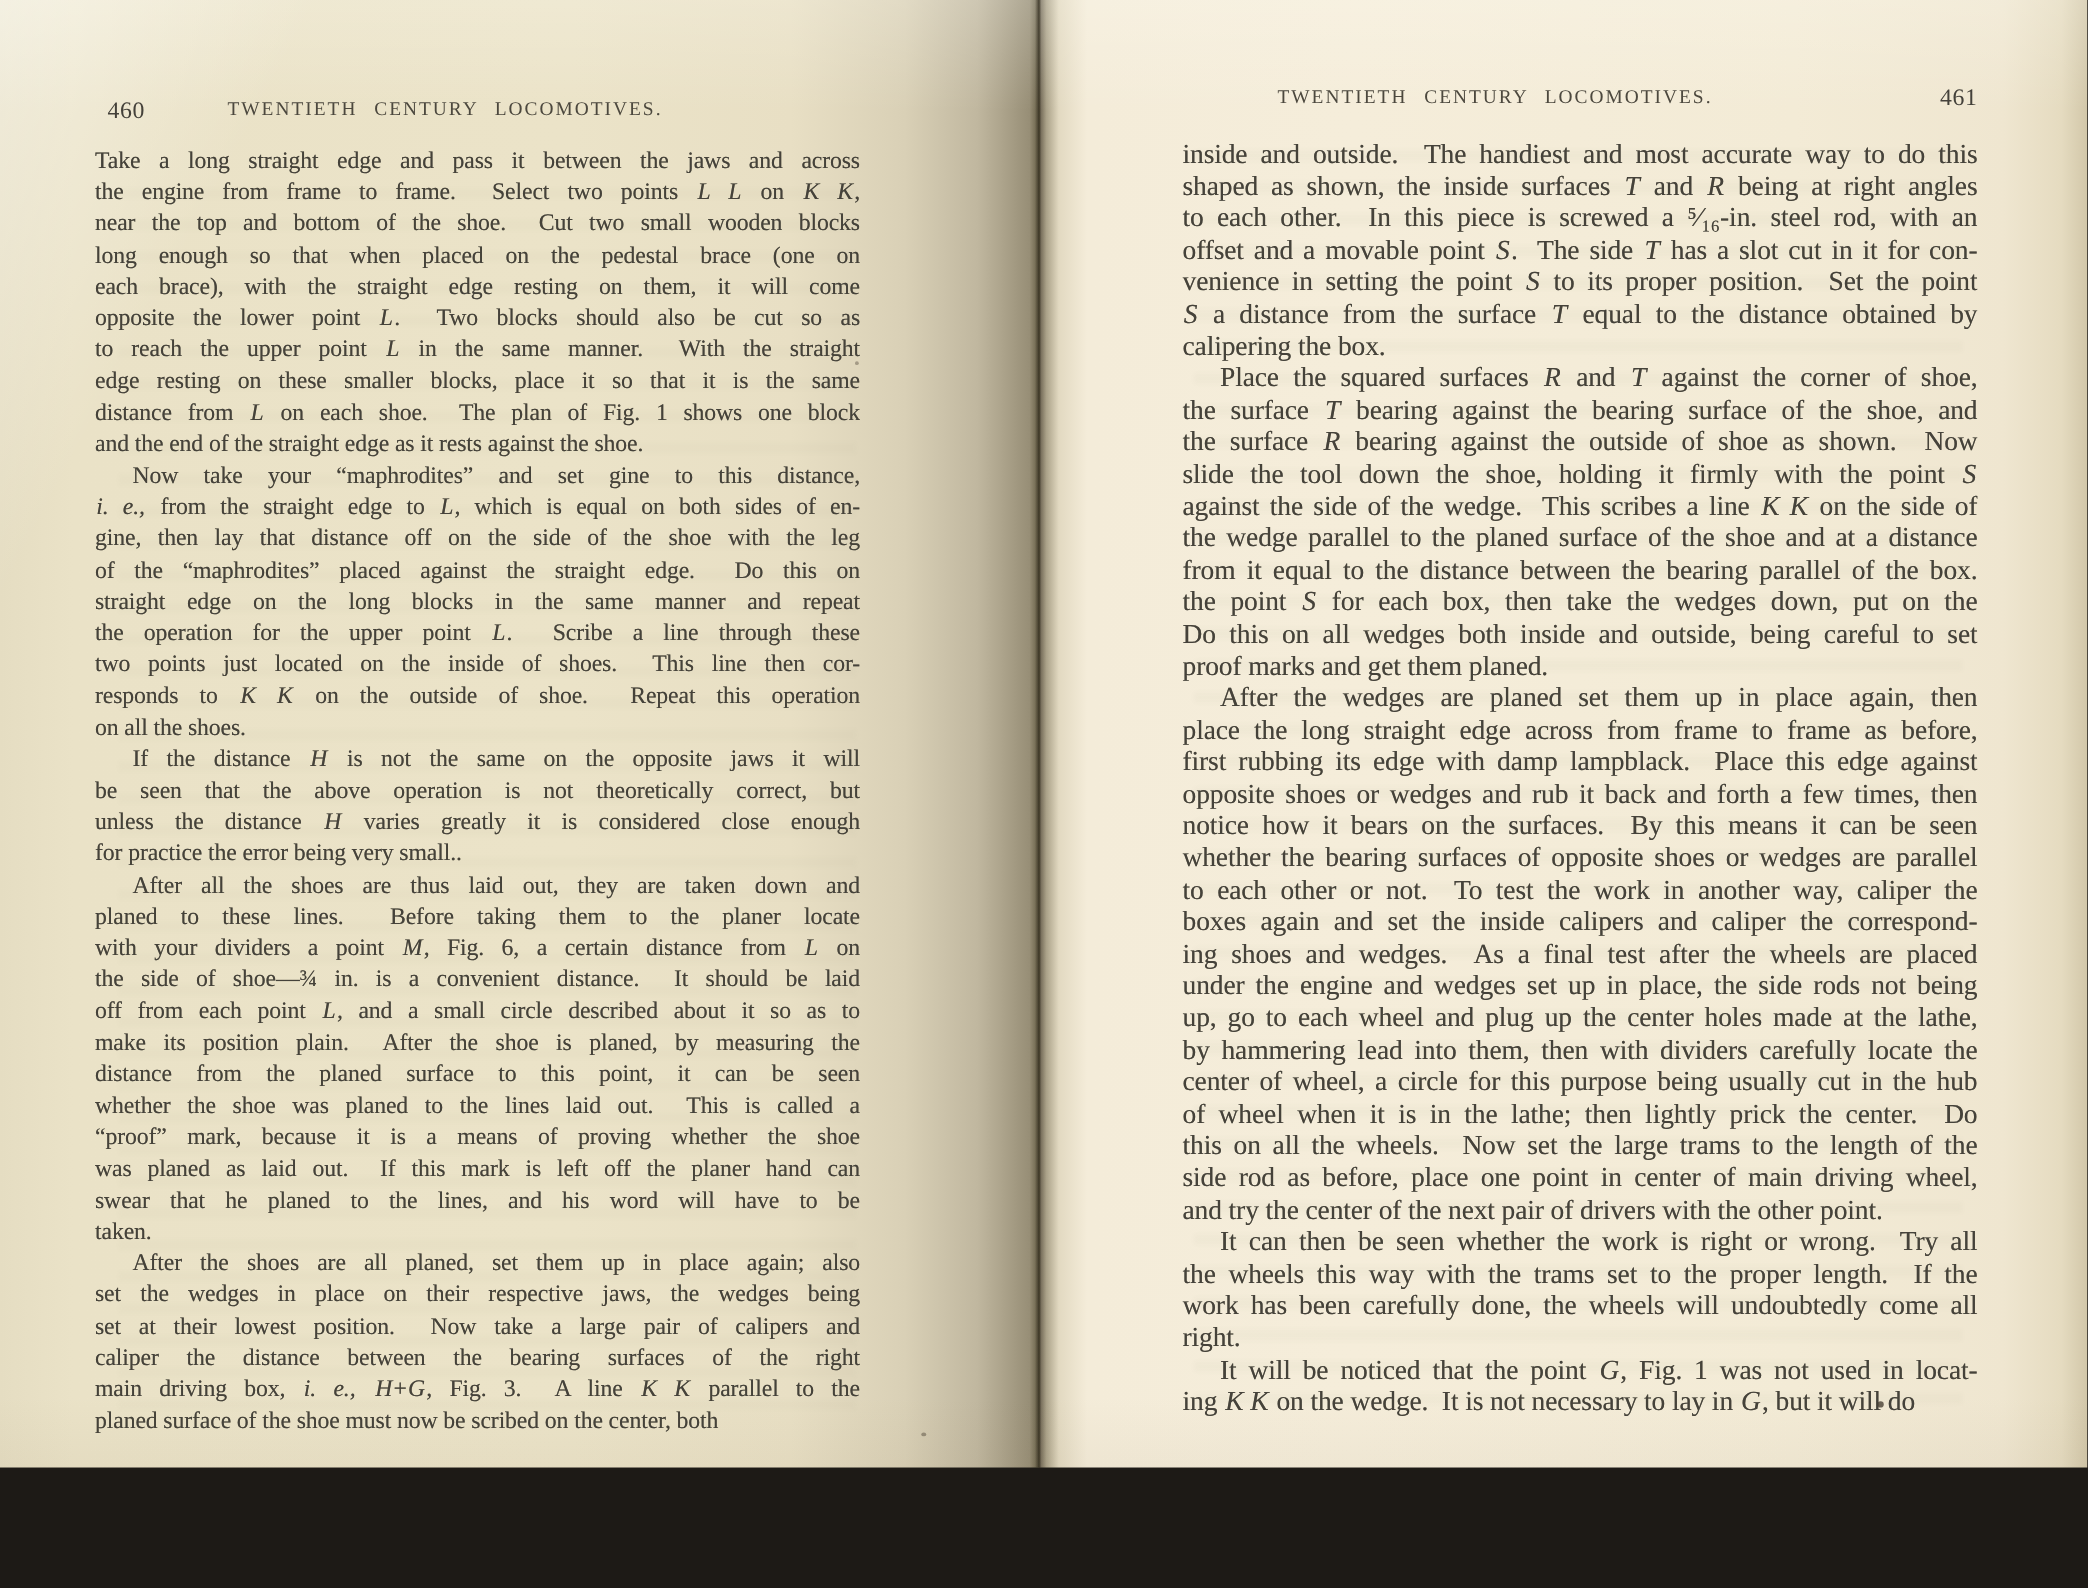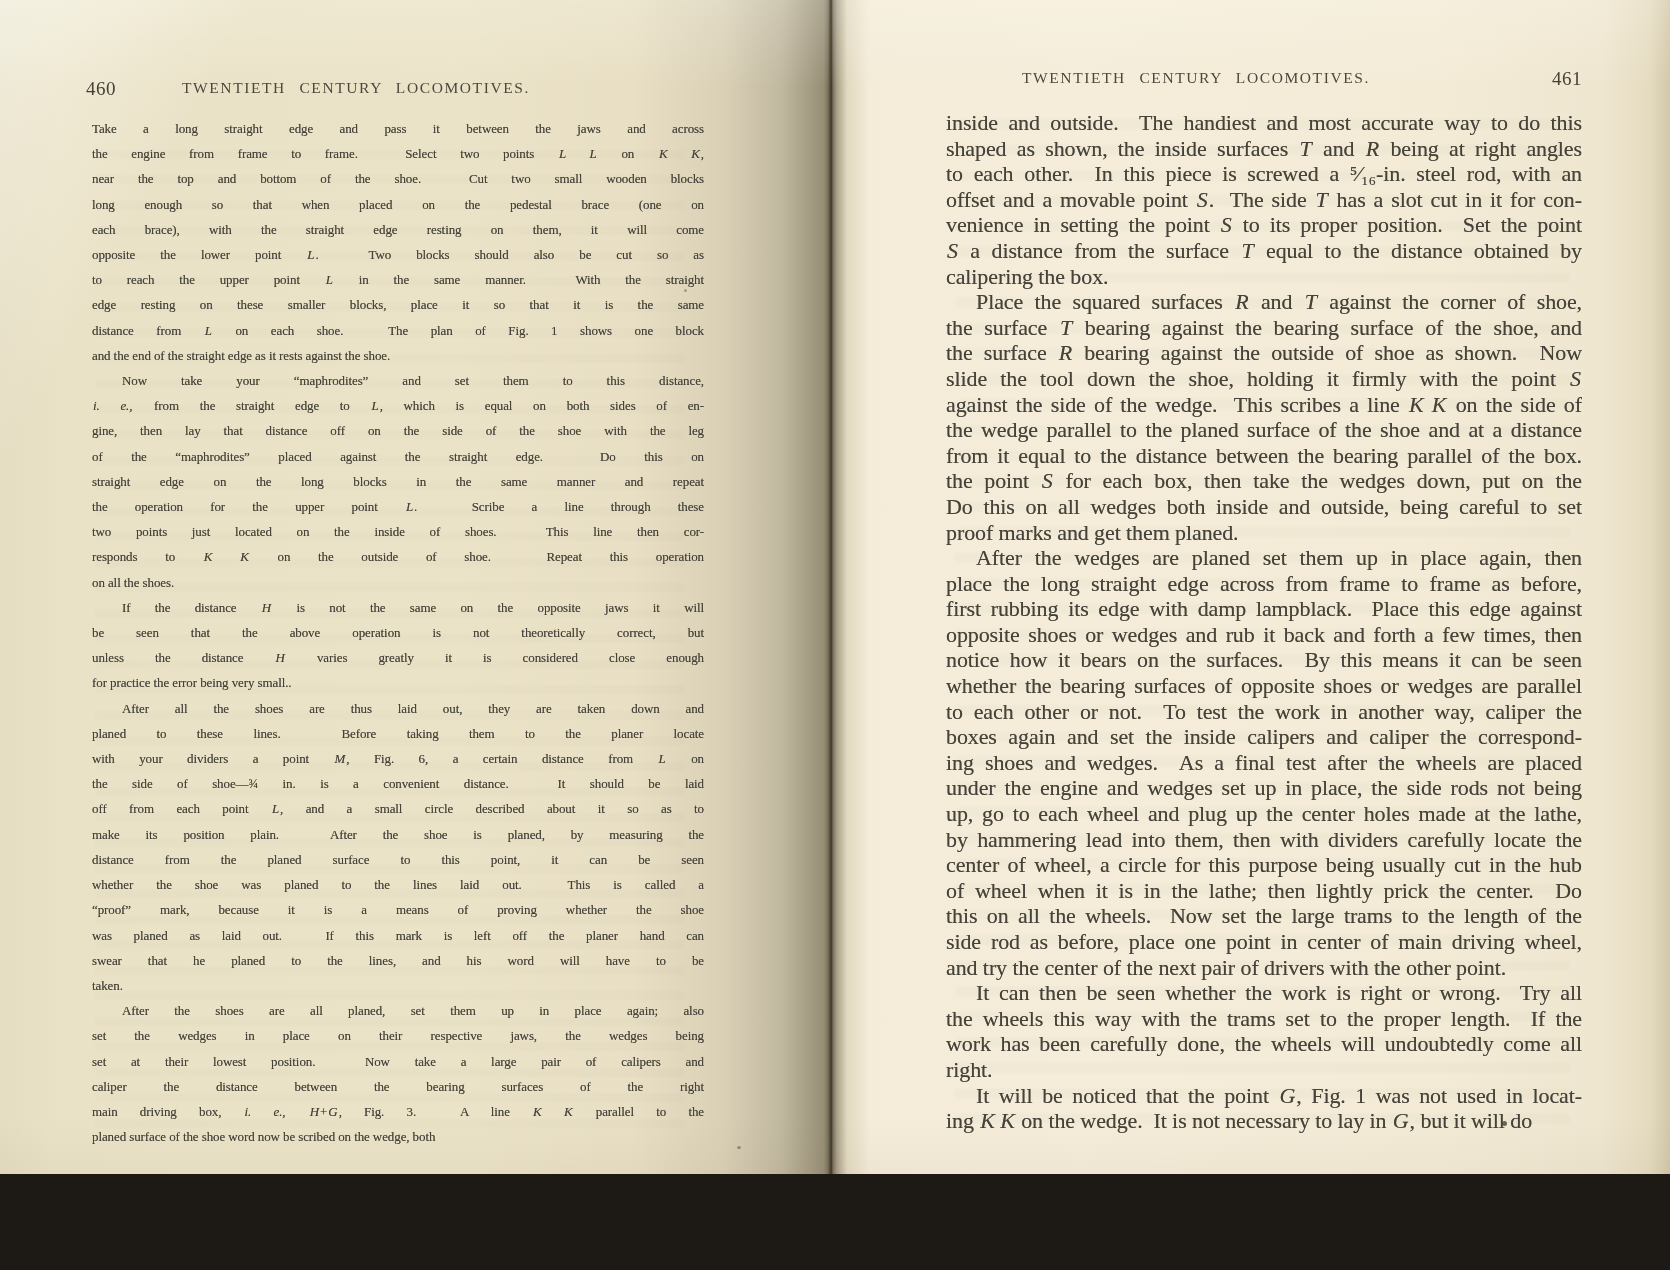--- a/index.html
+++ b/index.html
@@ -40,21 +40,21 @@
   .header.hl{left:86px;top:78px;width:612px;}
   .header.hr{left:946px;top:68px;width:638px;}
   .pagenum{position:absolute;top:0;font-size:19px;letter-spacing:0.5px;color:#44413a;}
   .hl .pagenum{left:0;}
   .hr .pagenum{right:2px;}
   .running-title{position:absolute;top:1px;font-size:15.5px;letter-spacing:1.6px;word-spacing:8px;color:#4c483e;white-space:nowrap;}
   .hl .running-title{left:96px;}
   .hr .running-title{left:76px;}
   
   .body{position:absolute;overflow:hidden;}
-  .body.bl{left:92px;top:116px;width:612px;height:1080px;font-size:13px;line-height:25.2px;}
+  .body.bl{left:76px;top:116px;width:612px;height:1080px;font-size:19px;line-height:25.2px;}
   .body.br{left:946px;top:110px;width:636px;height:1070px;font-size:22px;line-height:25.6px;}
   .line{text-align:justify;text-align-last:justify;white-space:normal;letter-spacing:-0.1px;
     text-shadow:0 0 0.5px rgba(62,58,46,0.55);}
   .line.last{text-align-last:left;}
   .para.indent .line:first-child{text-indent:30px;}
   .line i{padding:0 1px;}
 </style>
 </head>
 <body>
 
@@ -84,21 +84,21 @@
         <div class="line">near the top and bottom of the shoe.&nbsp; Cut two small wooden blocks</div>
         <div class="line">long enough so that when placed on the pedestal brace (one on</div>
         <div class="line">each brace), with the straight edge resting on them, it will come</div>
         <div class="line">opposite the lower point <i>L</i>.&nbsp; Two blocks should also be cut so as</div>
         <div class="line">to reach the upper point <i>L</i> in the same manner.&nbsp; With the straight</div>
         <div class="line">edge resting on these smaller blocks, place it so that it is the same</div>
         <div class="line">distance from <i>L</i> on each shoe.&nbsp; The plan of Fig. 1 shows one block</div>
         <div class="line last">and the end of the straight edge as it rests against the shoe.</div>
       </div>
       <div class="para indent">
-        <div class="line">Now take your “maphrodites” and set them to this distance,</div>
+        <div class="line">Now take your “maphrodites” and set gine to this distance,</div>
         <div class="line"><i>i. e.,</i> from the straight edge to <i>L</i>, which is equal on both sides of en-</div>
         <div class="line">gine, then lay that distance off on the side of the shoe with the leg</div>
         <div class="line">of the “maphrodites” placed against the straight edge.&nbsp; Do this on</div>
         <div class="line">straight edge on the long blocks in the same manner and repeat</div>
         <div class="line">the operation for the upper point <i>L</i>.&nbsp; Scribe a line through these</div>
         <div class="line">two points just located on the inside of shoes.&nbsp; This line then cor-</div>
         <div class="line">responds to <i>K K</i> on the outside of shoe.&nbsp; Repeat this operation</div>
         <div class="line last">on all the shoes.</div>
       </div>
       <div class="para indent">
@@ -120,21 +120,21 @@
         <div class="line">was planed as laid out.&nbsp; If this mark is left off the planer hand can</div>
         <div class="line">swear that he planed to the lines, and his word will have to be</div>
         <div class="line last">taken.</div>
       </div>
       <div class="para indent">
         <div class="line">After the shoes are all planed, set them up in place again; also</div>
         <div class="line">set the wedges in place on their respective jaws, the wedges being</div>
         <div class="line">set at their lowest position.&nbsp; Now take a large pair of calipers and</div>
         <div class="line">caliper the distance between the bearing surfaces of the right</div>
         <div class="line">main driving box, <i>i. e.,</i> <i>H</i>+<i>G</i>, Fig. 3.&nbsp; A line <i>K K</i> parallel to the</div>
-        <div class="line last">planed surface of the shoe word now be scribed on the wedge, both</div>
+        <div class="line last">planed surface of the shoe must now be scribed on the center, both</div>
       </div>
     </div>
 
   <div class="body br">
       <div class="para">
         <div class="line">inside and outside.&nbsp; The handiest and most accurate way to do this</div>
         <div class="line">shaped as shown, the inside surfaces <i>T</i> and <i>R</i> being at right angles</div>
         <div class="line">to each other.&nbsp; In this piece is screwed a ⁵⁄₁₆-in. steel rod, with an</div>
         <div class="line">offset and a movable point <i>S</i>.&nbsp; The side <i>T</i> has a slot cut in it for con-</div>
         <div class="line">venience in setting the point <i>S</i> to its proper position.&nbsp; Set the point</div>

